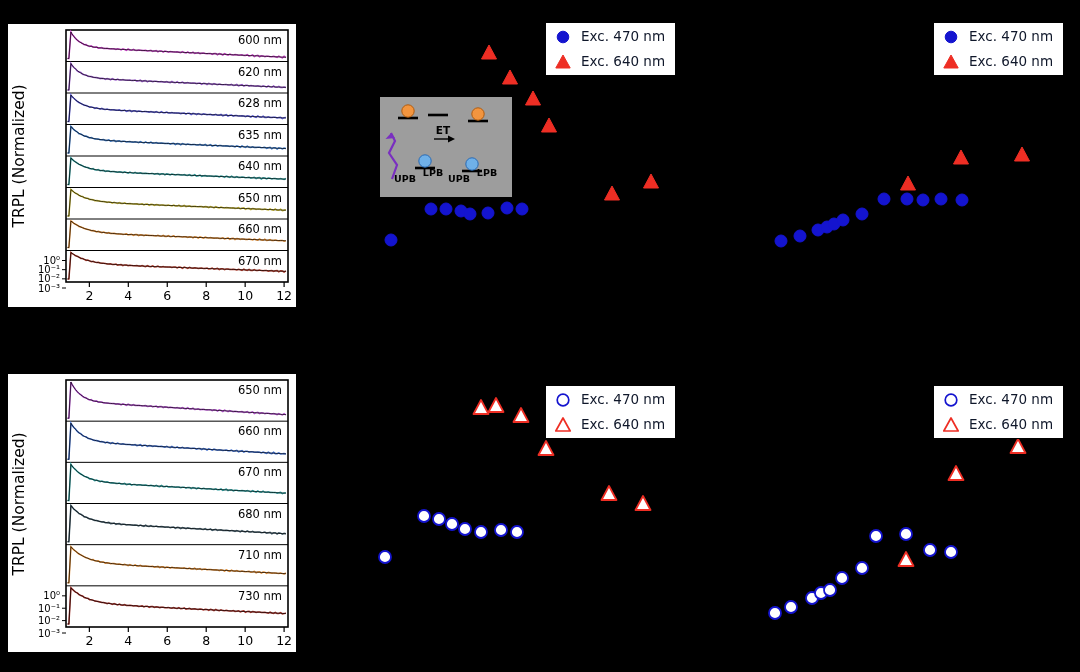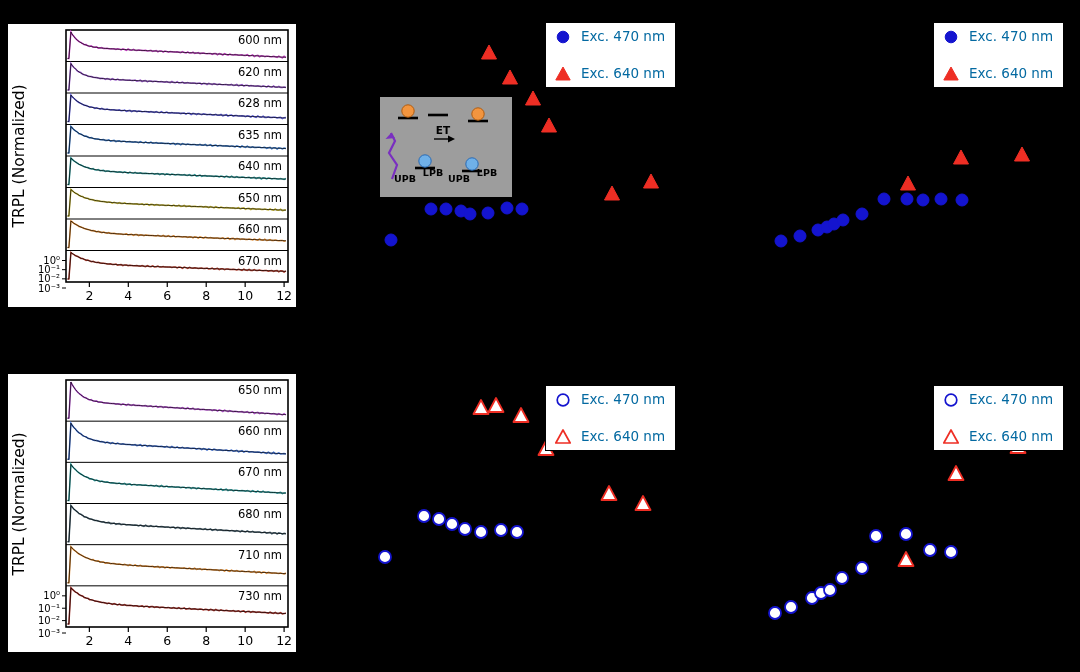--- a/index.html
+++ b/index.html
@@ -10,22 +10,22 @@
   svg{display:block;}
   svg text{font-family:"DejaVu Sans","Liberation Sans",sans-serif;}
   #panelA{left:8px;top:12px;width:288px;height:283px;}
   #panelB{left:330px;top:10px;width:370px;height:320px;}
   #panelC{left:740px;top:10px;width:340px;height:320px;}
   #panelD{left:8px;top:362px;width:288px;height:278px;}
   #panelE{left:330px;top:360px;width:370px;height:312px;}
   #panelF{left:740px;top:360px;width:340px;height:312px;}
   .inset{position:absolute;left:50px;top:75px;text-align:center;}
   .legend{position:absolute;background:#ffffff;border:1.5px solid #000;
-          padding:5px 10px 5px 8px;display:flex;flex-direction:column;gap:20px;
-          color:#0369a1;font-size:13.5px;line-height:1;text-align:right;}
+          padding:5px 10px 5px 8px;display:flex;flex-direction:column;gap:8px;
+          color:#0f172a;font-size:13.5px;line-height:1;text-align:right;}
   .legend-row{display:flex;align-items:center;gap:8px;white-space:nowrap;}
   #legB{left:215px;top:0;}
   #legC{left:193px;top:0;}
   #legE{left:215px;top:13px;}
   #legF{left:193px;top:13px;}
 </style>
 </head>
 <body>
 
 <div id="fig">

